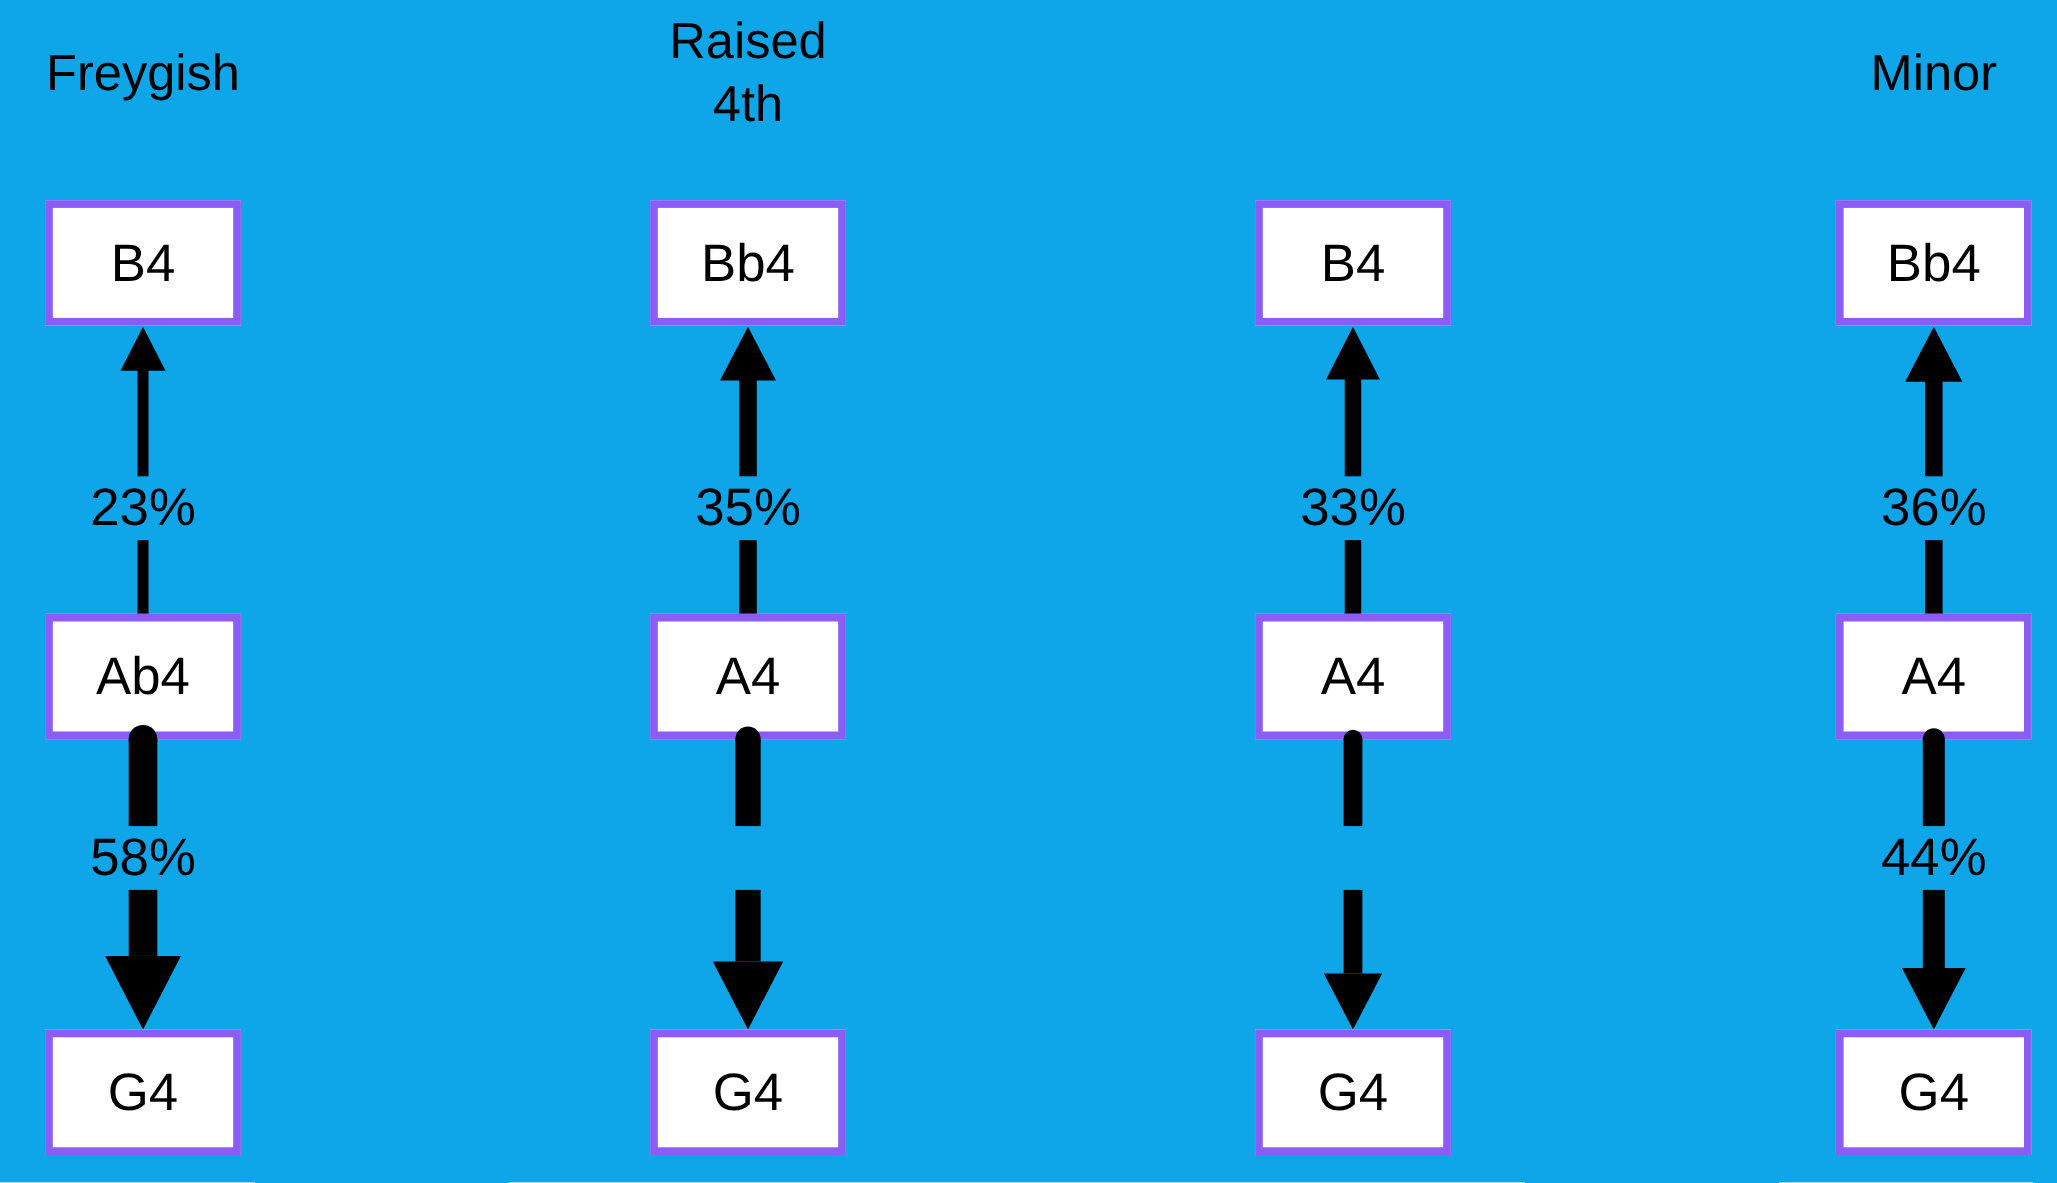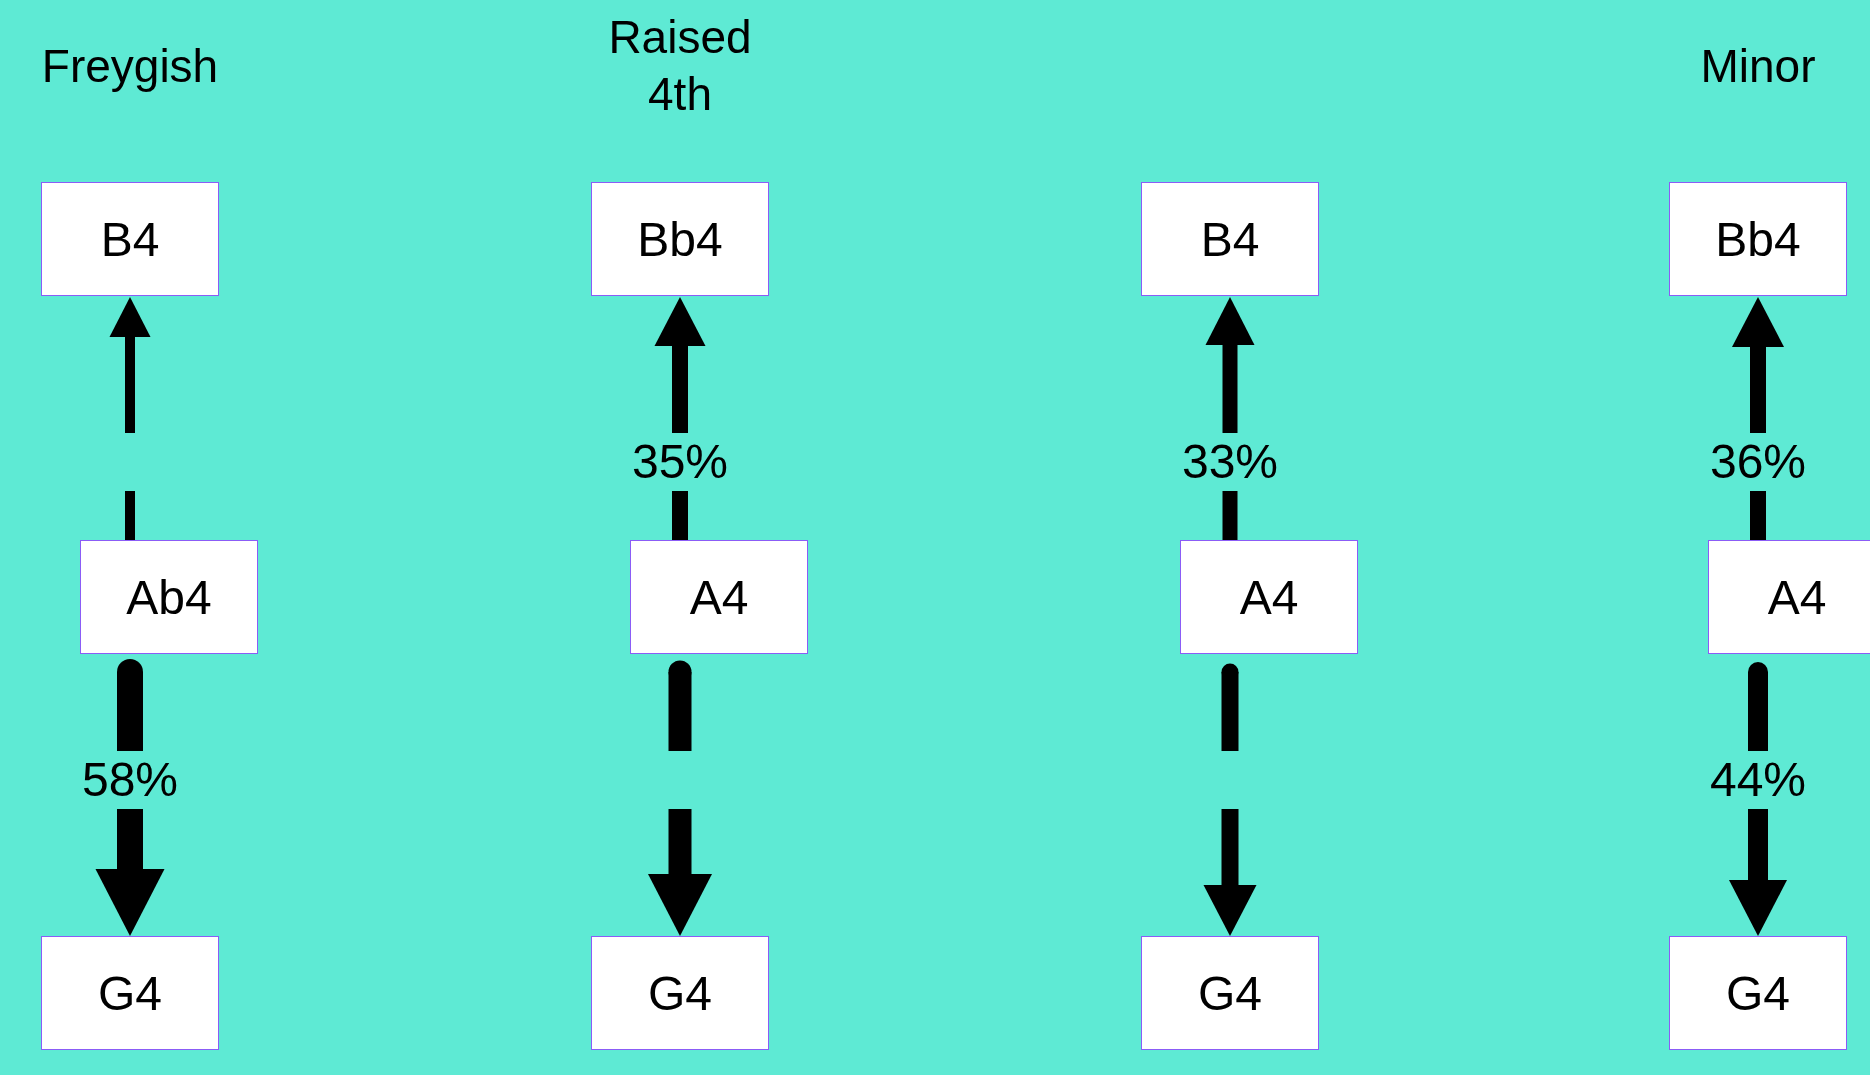--- a/index.html
+++ b/index.html
@@ -1,20 +1,20 @@
 <!DOCTYPE html>
 <html><head>
 <meta charset="utf-8">
 <style>
   html, body { margin: 0; padding: 0; background: #ffffff; }
   .canvas {
     position: relative;
     width: 1870px;
     height: 1075px;
-    background: #5eead4;
+    background: #0ea5e9;
     font-family: "Liberation Sans", sans-serif;
     color: #000000;
     overflow: hidden;
   }
   .column {
     position: absolute;
     top: 0;
     width: 260px;
     height: 1075px;
   }
@@ -29,29 +29,29 @@
     font-size: 46px;
     line-height: 57px;
     white-space: pre-line;
   }
   .node-box {
     position: absolute;
     left: 41px;
     width: 178px;
     height: 114px;
     box-sizing: border-box;
-    border: 1px solid #8b5cf6;
+    border: 7px solid #8b5cf6;
     background: #ffffff;
     display: flex;
     align-items: center;
     justify-content: center;
     font-size: 48px;
   }
   .node-top { top: 182px; }
-  .node-mid { top: 540px; margin-left: 39px; }
+  .node-mid { top: 558px; }
   .node-bot { top: 936px; }
   .arrow-svg { position: absolute; left: 90px; width: 80px; display: block; }
   .arrow-up   { top: 296px; height: 278px; }
   .arrow-down { top: 656px; height: 280px; }
   .pct-label {
     position: absolute;
     left: 0;
     width: 260px;
     height: 58px;
     line-height: 58px;
@@ -68,20 +68,21 @@
 
   <section class="column" style="left:0px">
     <div class="col-title">Freygish</div>
     <div class="node-box node-top">B4</div>
     <svg class="arrow-svg arrow-up" viewBox="0 0 80 278">
         <polygon points="40,1 19.5,41 60.5,41" fill="#000000"></polygon>
         <rect x="35" y="40" width="10" height="97" fill="#000000"></rect>
         <rect x="35" y="195" width="10" height="67" fill="#000000"></rect>
         <circle cx="40" cy="262" r="5" fill="#000000"></circle>
       </svg>
+    <div class="pct-label pct-up">23%</div>
     <div class="node-box node-mid">Ab4</div>
     <svg class="arrow-svg arrow-down" viewBox="0 0 80 280">
         <circle cx="40" cy="16" r="13" fill="#000000"></circle>
         <rect x="27" y="16" width="26" height="79" fill="#000000"></rect>
         <rect x="27" y="153" width="26" height="60" fill="#000000"></rect>
         <polygon points="40,280 5.5,213 74.5,213" fill="#000000"></polygon>
       </svg>
     <div class="pct-label pct-down">58%</div>
     <div class="node-box node-bot">G4</div>
   </section>

